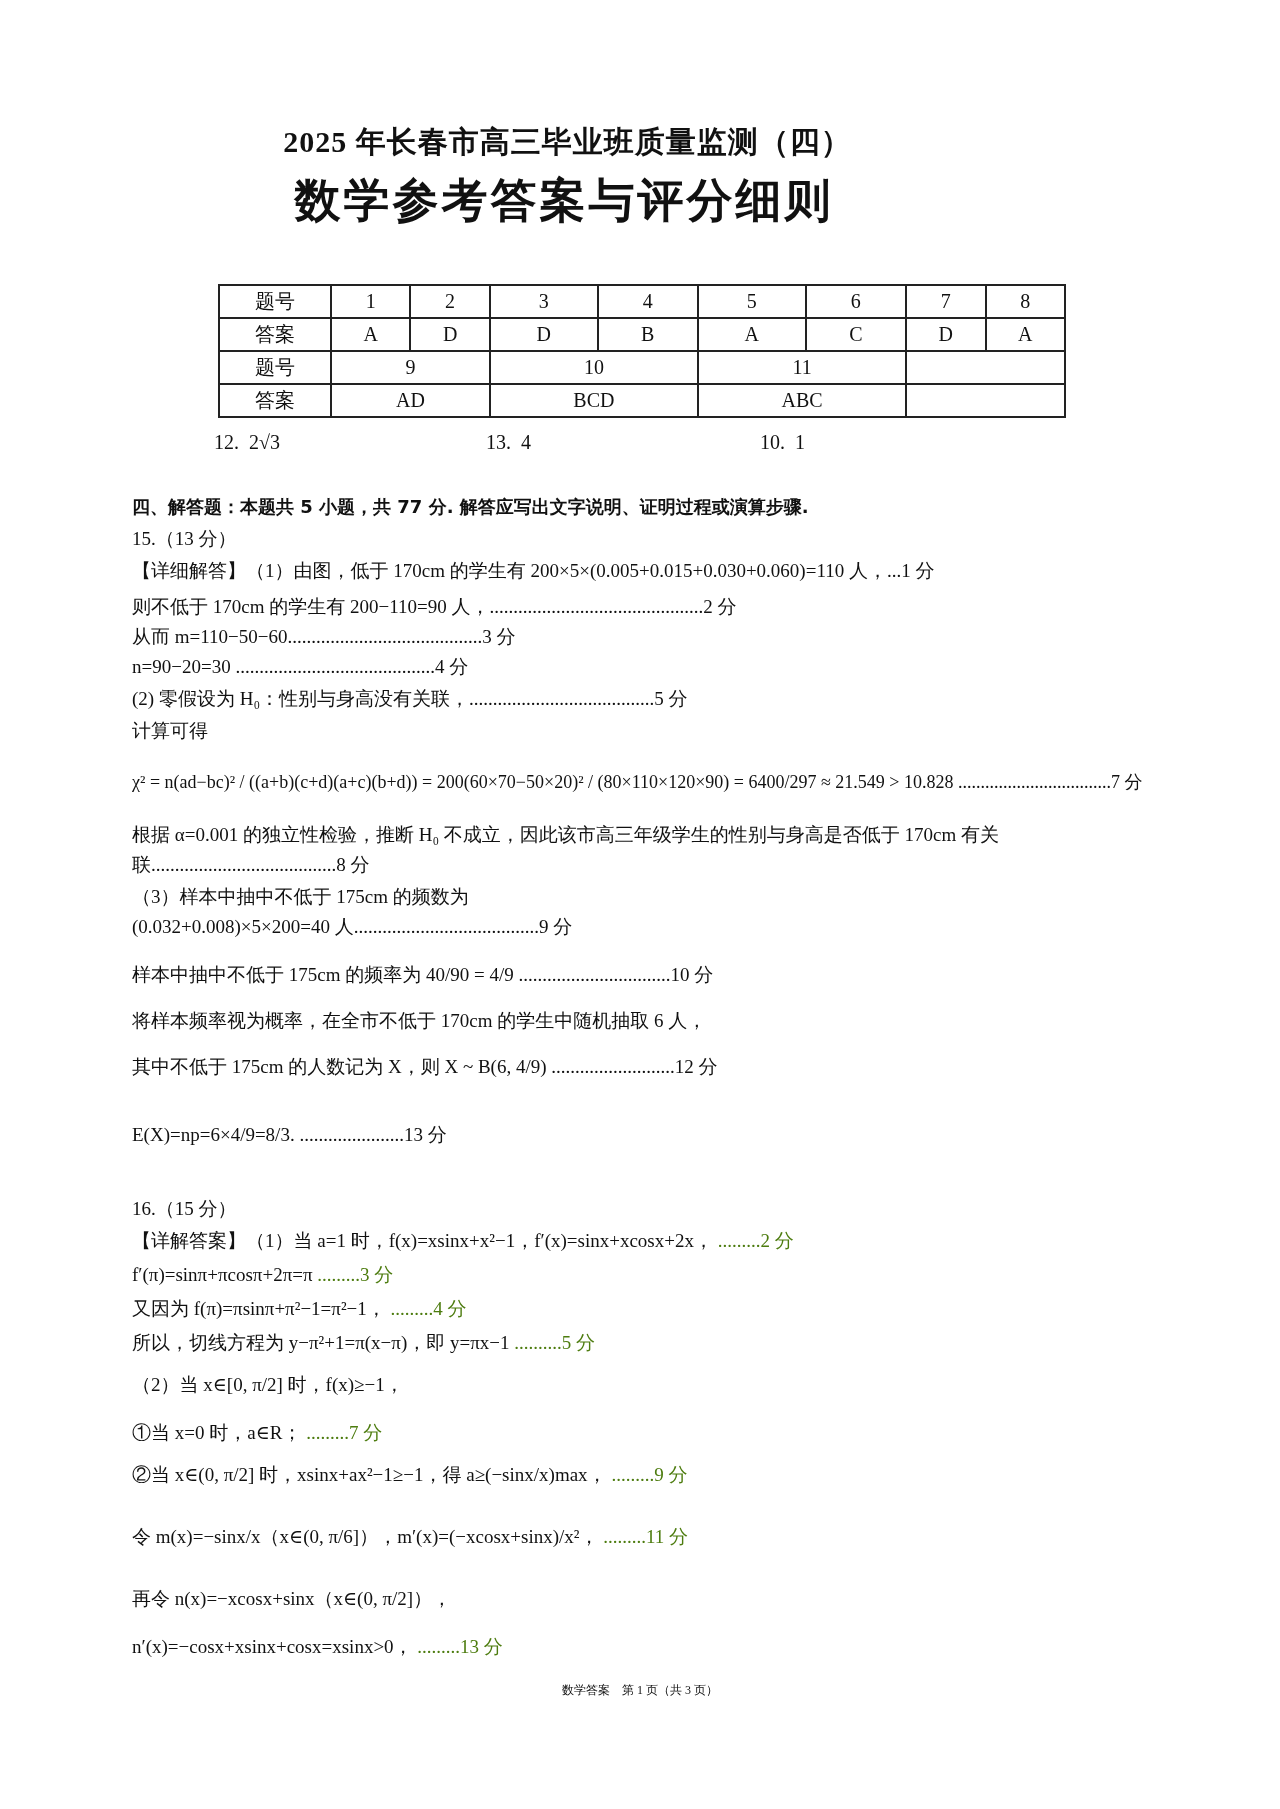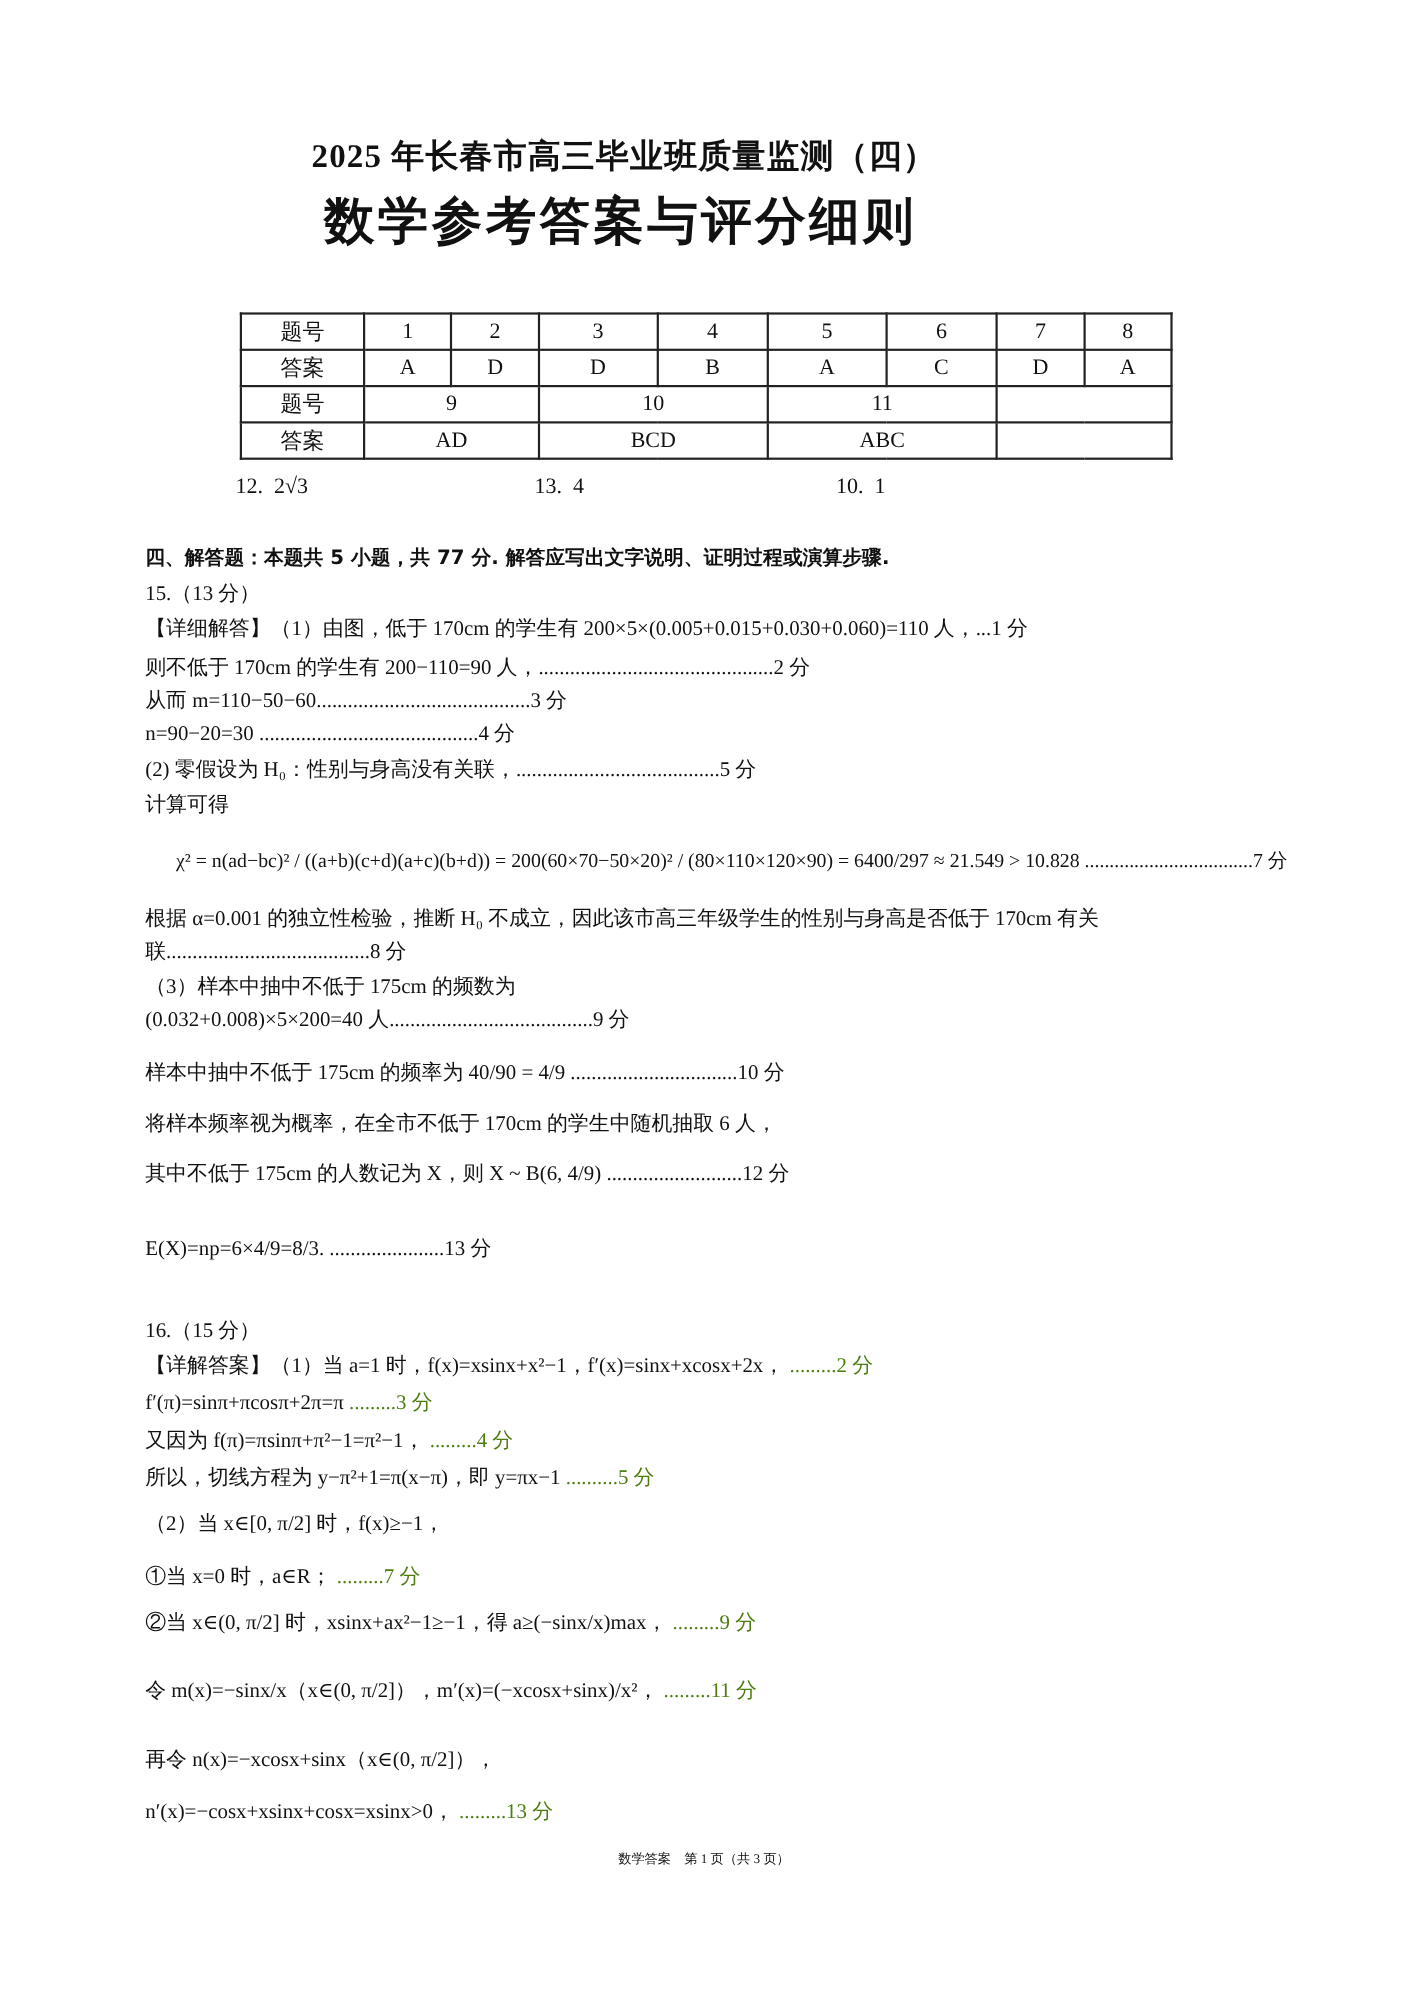--- a/index.html
+++ b/index.html
@@ -8,21 +8,21 @@
   .abs { position: absolute; white-space: nowrap; }
   .title1 { top: 122px; left: 0; width: 1135px; text-align: center; font-size: 30px; font-weight: bold; letter-spacing: 1px; }
   .title2 { top: 170px; left: 0; width: 1128px; text-align: center; font-size: 46px; font-weight: bold; letter-spacing: 3px; }
   table.ans { position: absolute; left: 218px; top: 268px; width: 848px; border-collapse: collapse; font-size: 20px; margin-top: 16px; }
   table.ans td { border: 2px solid #222; height: 31px; text-align: center; padding: 0; }
   table.ans td.hd { width: 110px; }
   .fill { top: 431px; font-size: 20px; }
   .line { left: 132px; font-size: 19px; }
   .b { font-weight: bold; }
   .red { color: #4d7c0f; }
-  .big { font-size: 22px; margin-left: 28px; }
+  .big { font-size: 22px; }
   .footer { top: 1682px; left: 0; width: 1280px; text-align: center; font-size: 12px; }
 </style>
 </head>
 <body>
 
 <div class="abs title1">2025 年长春市高三毕业班质量监测（四）</div>
 <div class="abs title2">数学参考答案与评分细则</div>
 
 <table class="ans">
   <tbody>
@@ -117,21 +117,21 @@
 <div class="abs line" style="top:1372px">（2）当 x∈[0, π/2] 时，f(x)≥−1，</div>
 <div class="abs line" style="top:1420px">
   <span>①当 x=0 时，a∈R；</span>
   <span class="red">.........7 分</span>
 </div>
 <div class="abs line" style="top:1462px">
   <span>②当 x∈(0, π/2] 时，xsinx+ax²−1≥−1，得 a≥(−sinx/x)max，</span>
   <span class="red">.........9 分</span>
 </div>
 <div class="abs line" style="top:1524px">
-  <span>令 m(x)=−sinx/x（x∈(0, π/2]），m′(x)=(−xcosx+sinx)/x²，</span>
+  <span>令 m(x)=−sinx/x（x∈(0, π/6]），m′(x)=(−xcosx+sinx)/x²，</span>
   <span class="red">.........11 分</span>
 </div>
 <div class="abs line" style="top:1586px">再令 n(x)=−xcosx+sinx（x∈(0, π/2]），</div>
 <div class="abs line" style="top:1634px">
   <span>n′(x)=−cosx+xsinx+cosx=xsinx&gt;0，</span>
   <span class="red">.........13 分</span>
 </div>
 
 <div class="abs footer">数学答案　第 1 页（共 3 页）</div>
 

